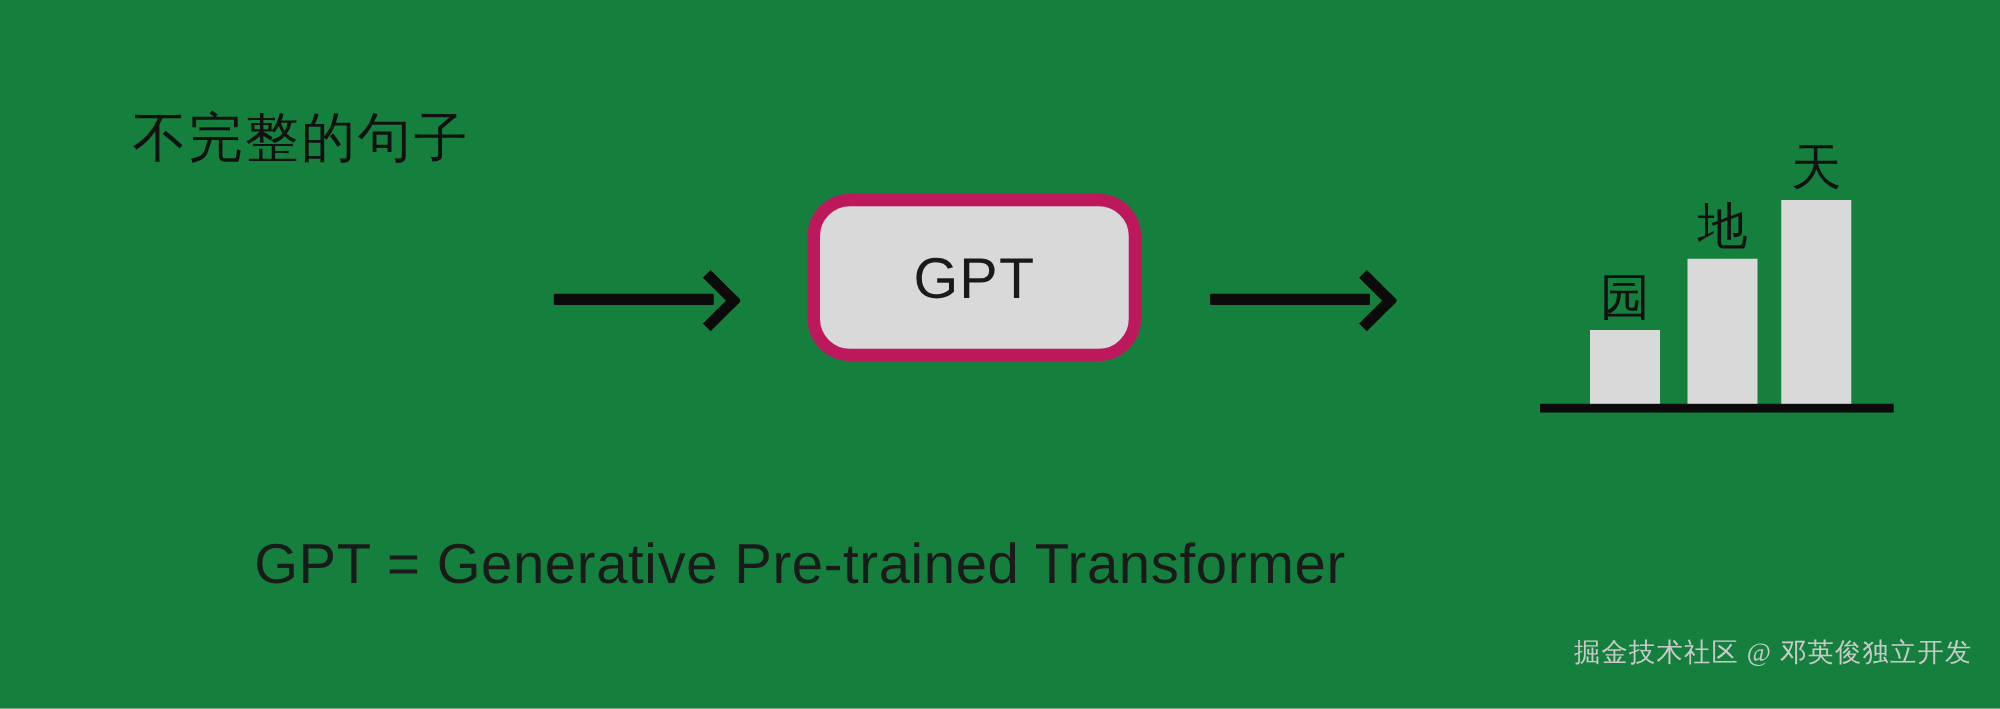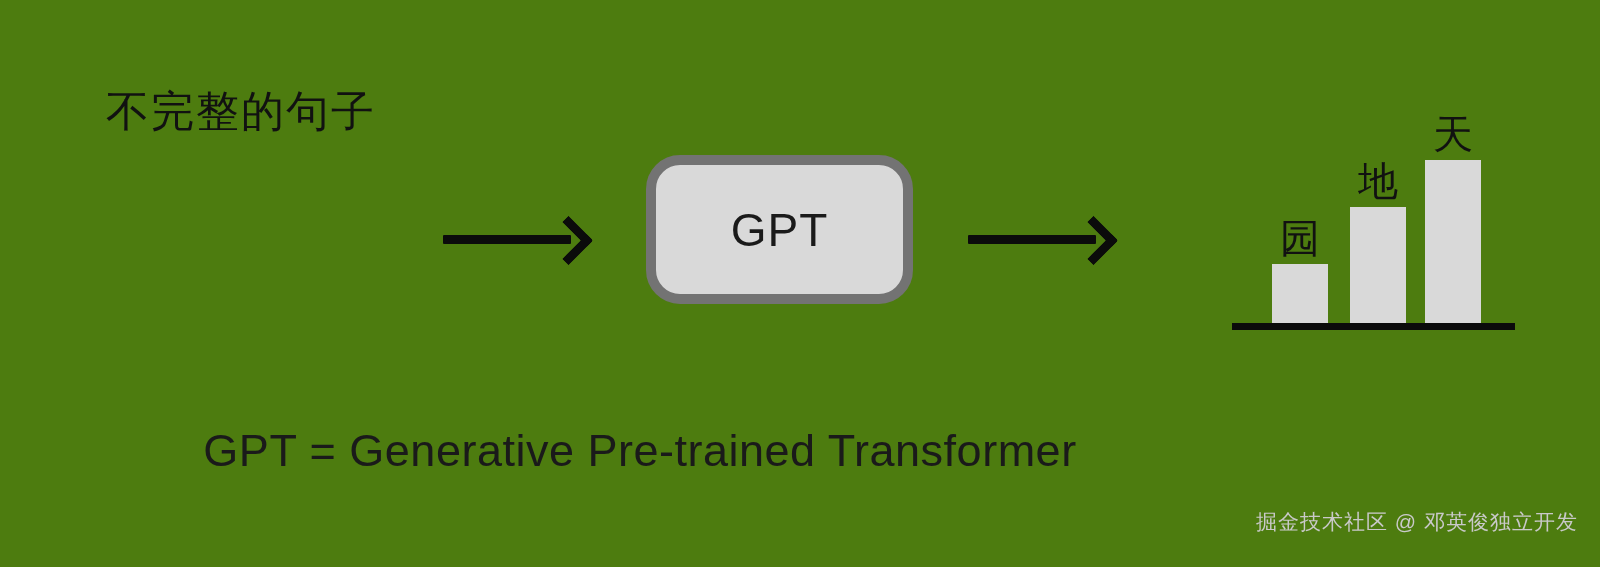--- a/index.html
+++ b/index.html
@@ -8,21 +8,21 @@
     background: #ffffff;
   }
   body {
     font-family: "Liberation Sans", "DejaVu Sans", sans-serif;
     color: #111111;
   }
   #canvas {
     position: relative;
     width: 1600px;
     height: 567px;
-    background: #4d7c0f;
+    background: #15803d;
     overflow: hidden;
   }
 
   
   .cjk {
     font-family: "DejaVu Sans", "Liberation Sans", sans-serif;
     color: #111111;
     white-space: nowrap;
     line-height: 1;
   }
@@ -70,24 +70,24 @@
   #arrow-2 { left: 968px; top: 208px; width: 150px; }
   #arrow-2 .arrow-shaft { width: 128px; }
   #arrow-2 .arrow-head { left: 108px; }
 
   
   #model-box {
     position: absolute;
     left: 646px;
     top: 155px;
     width: 267px;
-    height: 149px;
+    height: 134px;
     box-sizing: border-box;
     background: #d9d9d9;
-    border: 10px solid #737373;
+    border: 10px solid #be185d;
     border-radius: 34px;
     display: flex;
     align-items: center;
     justify-content: center;
   }
   #model-label {
     font-family: "Liberation Sans", "DejaVu Sans", sans-serif;
     font-size: 46px;
     color: #1a1a1a;
     letter-spacing: 1px;
@@ -139,21 +139,21 @@
     font-size: 45px;
     color: #1a1a1a;
     letter-spacing: 0.5px;
   }
 
   
   #watermark {
     position: absolute;
     right: 22px;
     top: 508px;
-    font-family: Liberation Sans, sans-serif;
+    font-family: Liberation Serif, serif;
     font-size: 21px;
     color: #c9c9c9;
     letter-spacing: 1px;
     white-space: nowrap;
   }
 </style>
 </head>
 <body>
 
 <div id="canvas">

